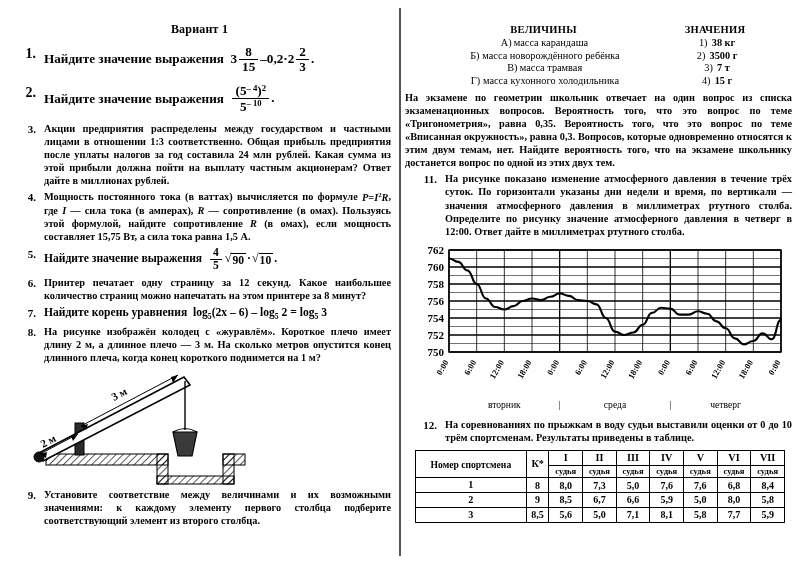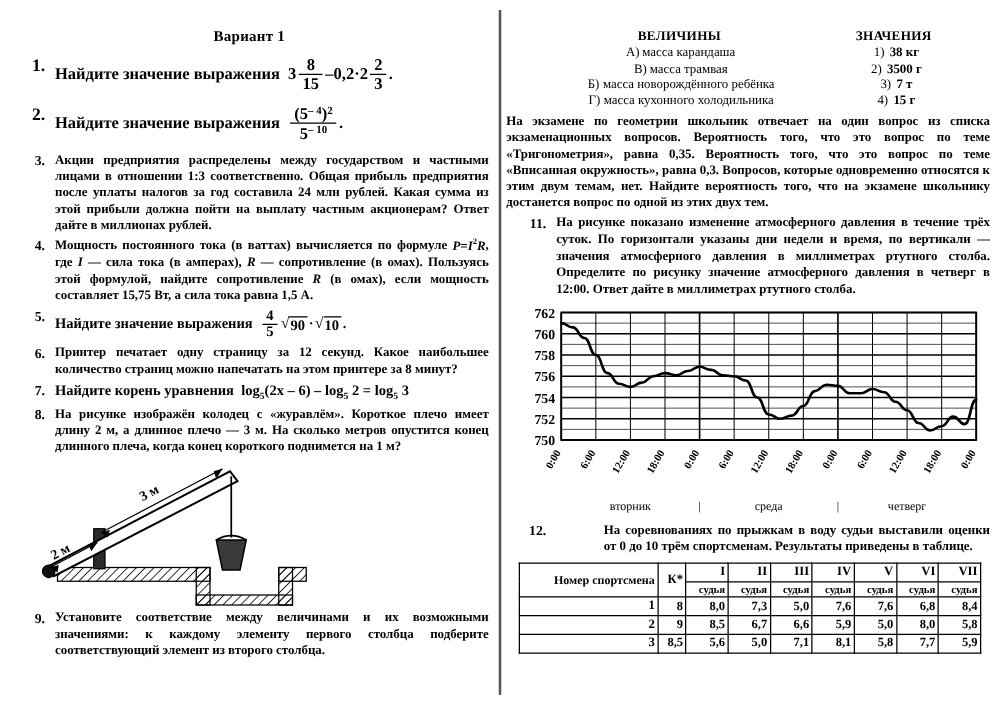--- a/index.html
+++ b/index.html
@@ -64,21 +64,21 @@
   .chart-box { margin:6px 0 0 14px; position:relative; }
   svg { display:block; }
   .ylab { font-size:11px; font-weight:bold; font-family:"Liberation Serif", serif; }
   .tlab { font-size:8.6px; font-weight:bold; font-family:"Liberation Serif", serif; }
   .daylab { font-size:9.6px; font-family:"Liberation Serif", serif; }
 
   
   .tbl-wrap { margin:6px 8px 0 14px; }
   table.scores {
     border-collapse:collapse; width:370px;
-    font-size:10px; font-weight:bold; text-align:right;
+    font-size:10px; font-weight:bold; text-align:center;
     font-family:"Liberation Serif", serif;
   }
   table.scores td, table.scores th {
     border:1.1px solid #000; padding:1px 2px; line-height:1.15;
   }
   table.scores thead th { font-weight:bold; }
   table.scores .hnum { font-size:10.2px; font-weight:bold; }
   table.scores .judge { font-size:8.6px; font-weight:bold; }
   table.scores .namecell { font-size:9.6px; line-height:1.15; }
   table.scores .rowh { font-size:10.2px; }
@@ -234,22 +234,22 @@
     </div>
 
   </div>
 
   <div class="col-right">
 
     <div class="match-wrap">
       <div class="match-col">
         <div class="match-head">ВЕЛИЧИНЫ</div>
         <div class="match-row"><span class="lbl">А)</span><span>масса карандаша</span></div>
+        <div class="match-row"><span class="lbl">Б)</span><span>масса новорождённого ребёнка</span></div>
         <div class="match-row"><span class="lbl">В)</span><span>масса трамвая</span></div>
-        <div class="match-row"><span class="lbl">Б)</span><span>масса новорождённого ребёнка</span></div>
         <div class="match-row"><span class="lbl">Г)</span><span>масса кухонного холодильника</span></div>
       </div>
       <div class="match-col vals">
         <div class="match-head">ЗНАЧЕНИЯ</div>
         <div class="match-row"><span class="vnum">1)</span><span class="vtxt">38 кг</span></div>
         <div class="match-row"><span class="vnum">2)</span><span class="vtxt">3500 г</span></div>
         <div class="match-row"><span class="vnum">3)</span><span class="vtxt">7 т</span></div>
         <div class="match-row"><span class="vnum">4)</span><span class="vtxt">15 г</span></div>
       </div>
     </div>
@@ -314,21 +314,21 @@
           <text x="338.3333333333333" y="118" class="tlab" text-anchor="end" transform="rotate(-60 338.3333333333333 118)">18:00</text>
           <text x="366" y="118" class="tlab" text-anchor="end" transform="rotate(-60 366 118)">0:00</text>
           <text x="89.33333333333333" y="164" class="daylab" text-anchor="middle">вторник</text>
           <text x="200" y="164" class="daylab" text-anchor="middle">среда</text>
           <text x="310.6666666666667" y="164" class="daylab" text-anchor="middle">четверг</text>
           <text x="144.66666666666666" y="164" class="daylab" text-anchor="middle">|</text>
           <text x="255.33333333333331" y="164" class="daylab" text-anchor="middle">|</text>
         </svg>
     </div>
 
-    <div class="prob" style="margin-left:4px; margin-top:2px;gap:38px;">
+    <div class="prob" style="margin-left:4px; margin-top:2px;">
       <div class="num" style="flex:0 0 32px;">12.</div>
       <div class="body bold">На соревнованиях по прыжкам в воду судьи выставили оценки от 0 до 10 трём спортсменам. Результаты приведены в таблице.</div>
     </div>
 
     <div class="tbl-wrap">
       <table class="scores">
         <thead>
           <tr>
             <th class="namecell" rowspan="2">Номер спортсмена</th>
             <th class="hnum" rowspan="2">К*</th>

